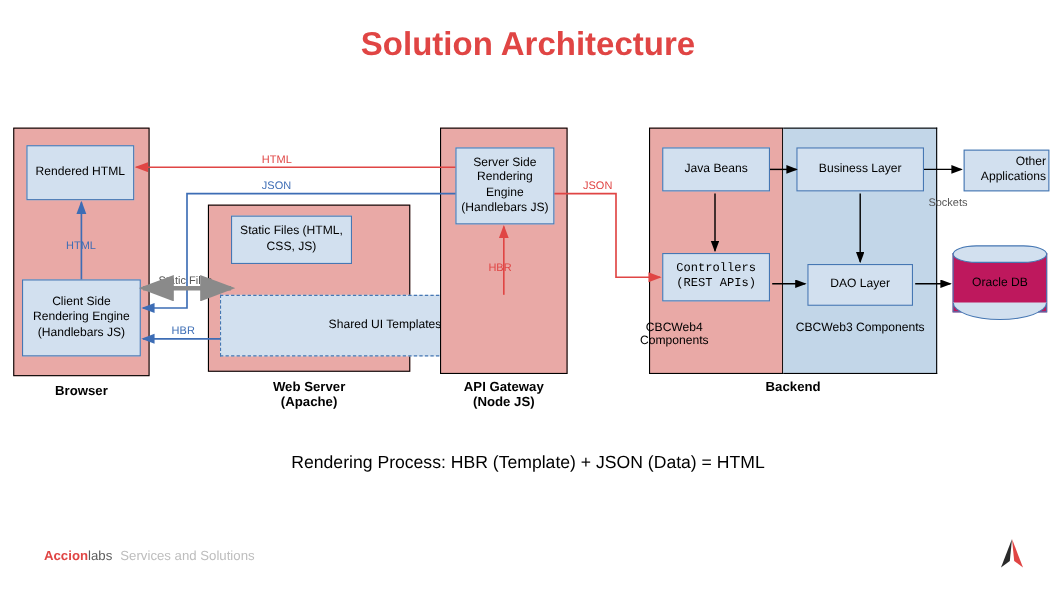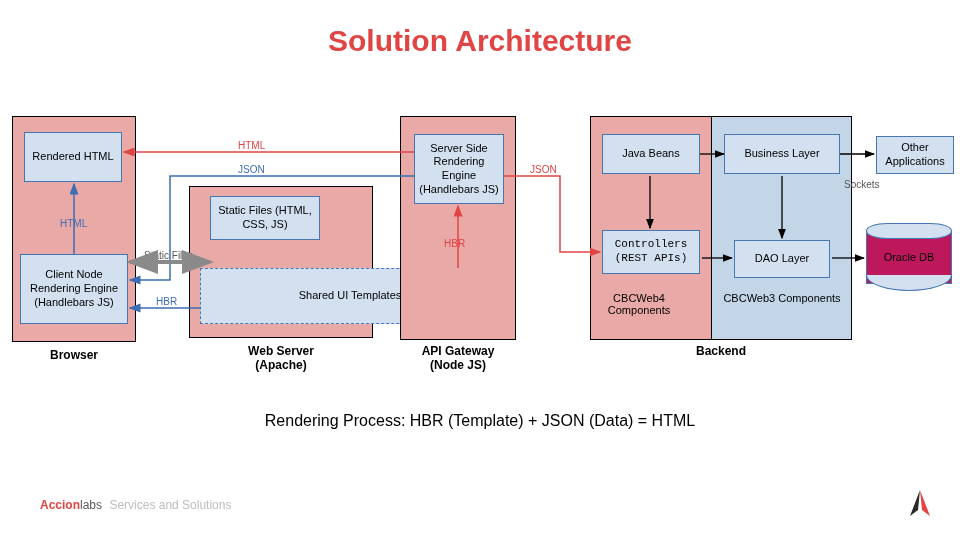--- a/index.html
+++ b/index.html
@@ -124,21 +124,21 @@
 </style>
 </head>
 <body>
 
 <div class="title">Solution Architecture</div>
 
 <div class="stage">
 
   <div class="tier-box tier-pink" style="left:12px; top:116px; width:124px; height:226px;"></div>
   <div class="node" style="left:24px; top:132px; width:98px; height:50px;">Rendered HTML</div>
-  <div class="node" style="left:20px; top:254px; width:108px; height:70px;">Client Node Rendering Engine (Handlebars JS)</div>
+  <div class="node" style="left:20px; top:254px; width:108px; height:70px;">Client Side Rendering Engine (Handlebars JS)</div>
   <div class="tier-label" style="left:12px; top:348px; width:124px;">
     <span>Browser</span>
   </div>
 
   <div class="tier-box tier-pink" style="left:189px; top:186px; width:184px; height:152px;"></div>
   <div class="node" style="left:210px; top:196px; width:110px; height:44px;">Static Files (HTML, CSS, JS)</div>
   <div class="node dashed" style="left:200px; top:268px; width:300px; height:56px;">Shared UI Templates</div>
   <div class="tier-label" style="left:189px; top:344px; width:184px;">
     <div>Web Server</div>
     <div>(Apache)</div>
@@ -149,31 +149,31 @@
   <div class="tier-label" style="left:400px; top:344px; width:116px;">
     <div>API Gateway</div>
     <div>(Node JS)</div>
   </div>
 
   <div class="tier-box tier-pink" style="left:590px; top:116px; width:122px; height:224px;"></div>
   <div class="tier-box tier-blue" style="left:712px; top:116px; width:140px; height:224px; border-left:none;"></div>
 
   <div class="node" style="left:602px; top:134px; width:98px; height:40px;">Java Beans</div>
   <div class="node" style="left:602px; top:230px; width:98px; height:44px;font-family:Liberation Mono, monospace;">Controllers (REST APIs)</div>
-  <div class="sub-label" style="left:590px; top:292px; width:98px;">CBCWeb4 Components</div>
+  <div class="sub-label" style="left:564px; top:292px; width:98px;">CBCWeb4 Components</div>
 
   <div class="node" style="left:724px; top:134px; width:116px; height:40px;">Business Layer</div>
   <div class="node" style="left:734px; top:240px; width:96px; height:38px;">DAO Layer</div>
   <div class="sub-label" style="left:712px; top:292px; width:140px;">CBCWeb3 Components</div>
 
   <div class="tier-label" style="left:590px; top:344px; width:262px;">
     <div>Backend</div>
   </div>
 
-  <div class="node" style="left:876px; top:136px; width:78px; height:38px;">Other Applications</div>
+  <div class="node" style="left:876px; top:136px; width:78px; height:38px;text-align:right;">Other Applications</div>
   <div class="cylinder" style="left:866px; top:230px; width:86px; height:54px;">
     <div class="cap"></div>
       <div class="bot"></div>
     <div style="position:absolute; inset:0; display:flex; align-items:center; justify-content:center; font-size:11px;">Oracle DB</div>
   </div>
 
   <div class="edge-label" style="left:238px; top:140px;">HTML</div>
   <div class="edge-label blue" style="left:238px; top:164px;">JSON</div>
   <div class="edge-label gray" style="left:144px; top:250px;">Static Files</div>
   <div class="edge-label blue" style="left:60px;  top:218px;">HTML</div>

